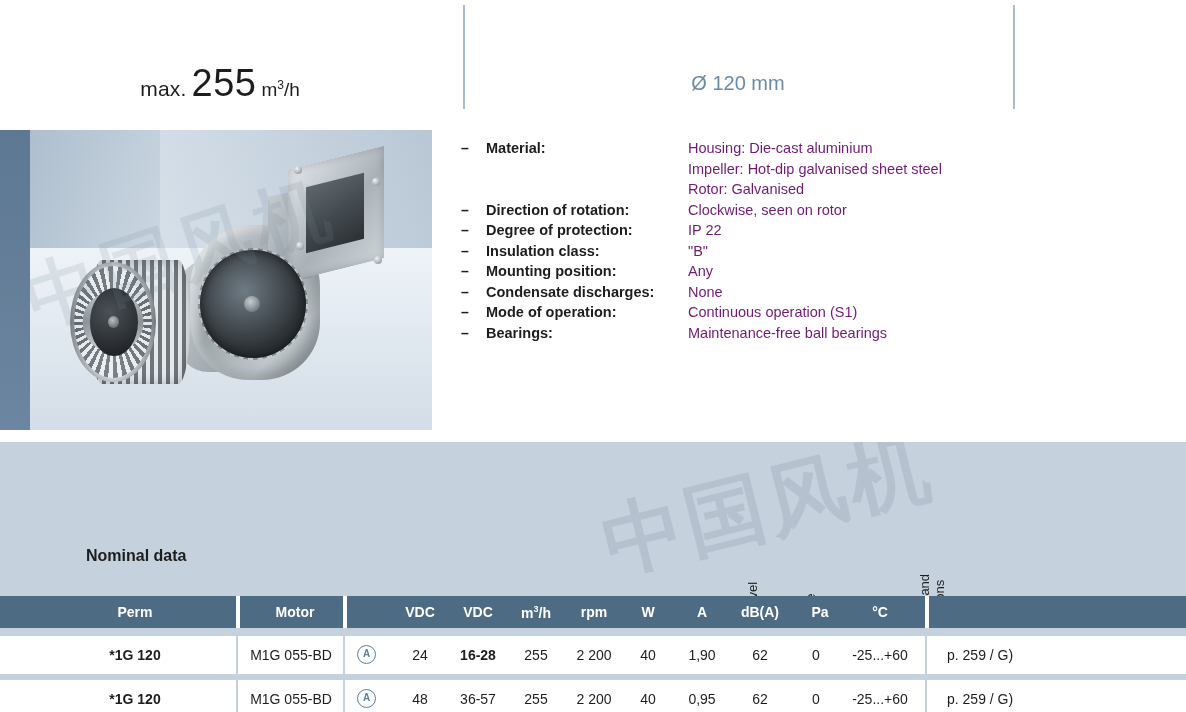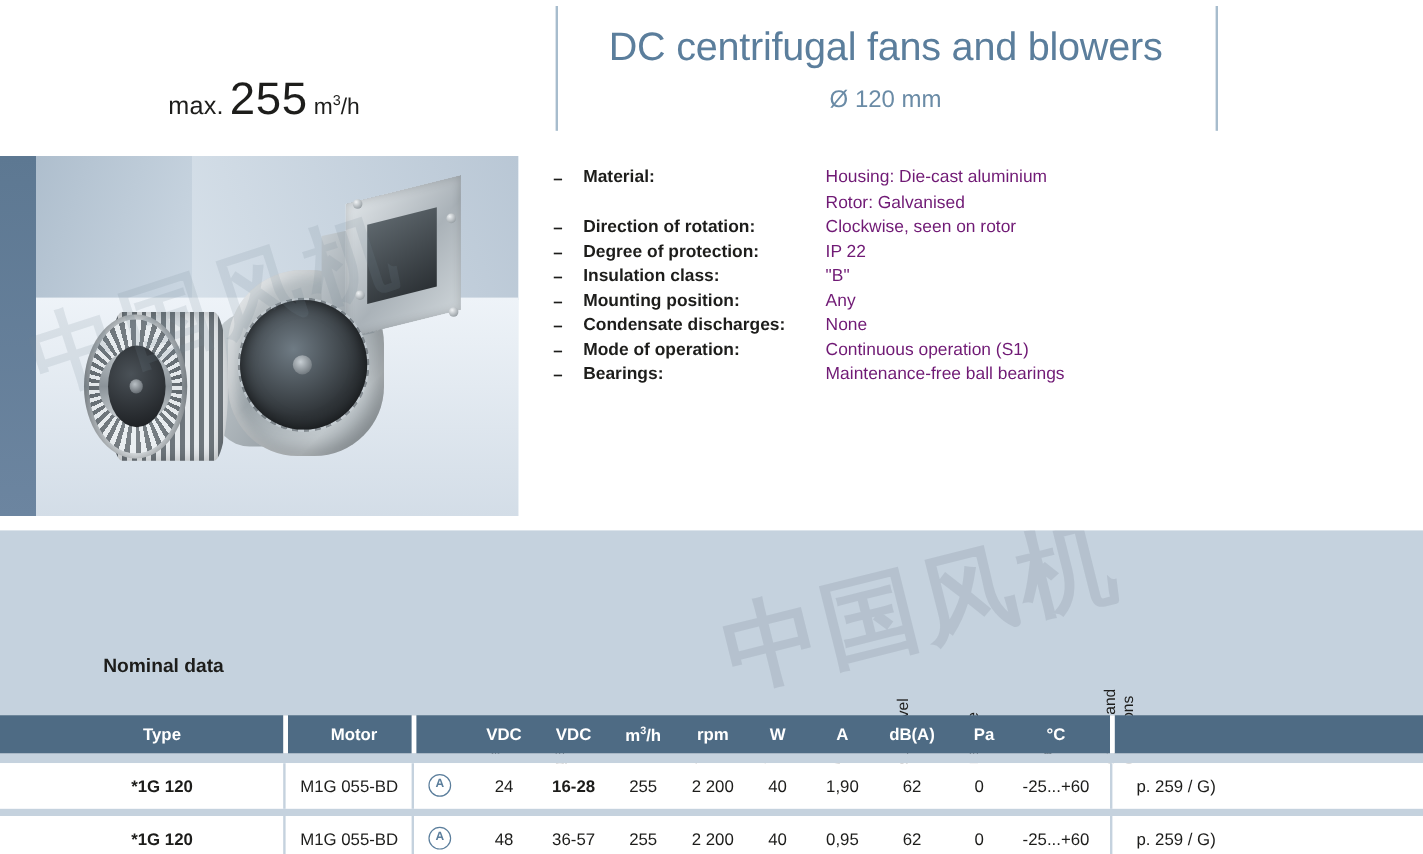--- a/index.html
+++ b/index.html
@@ -205,21 +205,20 @@
 </style>
 </head>
 <body>
 
 <div class="header">
   <div class="hdr-max">
     <span class="lbl">max.</span><span class="val">255</span><span class="unit"><span>m</span><sup>3</sup><span>/h</span></span>
   </div>
   <div class="vrule left"></div>
   <div class="vrule right"></div>
-  <div class="hdr-title">DC centrifugal fans and blowers</div>
   <div class="hdr-sub">Ø 120 mm</div>
 </div>
 
 <div class="photo">
   <div class="photo-bg"></div>
   <div class="photo-wallL"></div>
   <div class="photo-wallR"></div>
   <div class="photo-floor"></div>
 
   <div class="bl-scroll"></div>
@@ -249,20 +248,25 @@
 
 <div class="specs">
   <div class="spec-row">
     <span class="spec-dash">–</span>
     <span class="spec-label">Material:</span>
     <span class="spec-value">Housing: Die-cast aluminium</span>
   </div>
   <div class="spec-row cont">
     <span class="spec-dash"></span>
     <span class="spec-label"></span>
+    <span class="spec-value">Impeller: Hot-dip galvanised sheet steel</span>
+  </div>
+  <div class="spec-row cont">
+    <span class="spec-dash"></span>
+    <span class="spec-label"></span>
     <span class="spec-value">Rotor: Galvanised</span>
   </div>
   <div class="spec-row">
     <span class="spec-dash">–</span>
     <span class="spec-label">Direction of rotation:</span>
     <span class="spec-value">Clockwise, seen on rotor</span>
   </div>
   <div class="spec-row">
     <span class="spec-dash">–</span>
     <span class="spec-label">Degree of protection:</span>
@@ -314,21 +318,21 @@
   <div class="rot" style="left:880px;">Perm. amb. temp.</div>
   <div class="rot2" style="left:947px;"><span>Technical features and</span><br><span>electrical connections</span></div>
 
   <div class="nominal" style="position:absolute;left:86px;top:105px;">Nominal data</div>
 
   <div class="unitbar">
     <div class="gap" style="left:236px;"></div>
     <div class="gap" style="left:343px;"></div>
     <div class="gap" style="left:925px;"></div>
 
-    <div class="unit-txt" style="left:60px;width:150px;">Type</div>
+    <div class="unit-txt" style="left:60px;width:150px;">Perm</div>
     <div class="unit-txt" style="left:250px;width:90px;">Motor</div>
 
     <div class="unit-txt" style="left:394px;width:52px;">VDC</div>
     <div class="unit-txt" style="left:452px;width:52px;">VDC</div>
     <div class="unit-txt" style="left:508px;width:56px;"><span>m</span><sup>3</sup><span>/h</span></div>
     <div class="unit-txt" style="left:568px;width:52px;">rpm</div>
     <div class="unit-txt" style="left:624px;width:48px;">W</div>
     <div class="unit-txt" style="left:678px;width:48px;">A</div>
     <div class="unit-txt" style="left:730px;width:60px;">dB(A)</div>
     <div class="unit-txt" style="left:796px;width:48px;text-align:center;">Pa</div>

